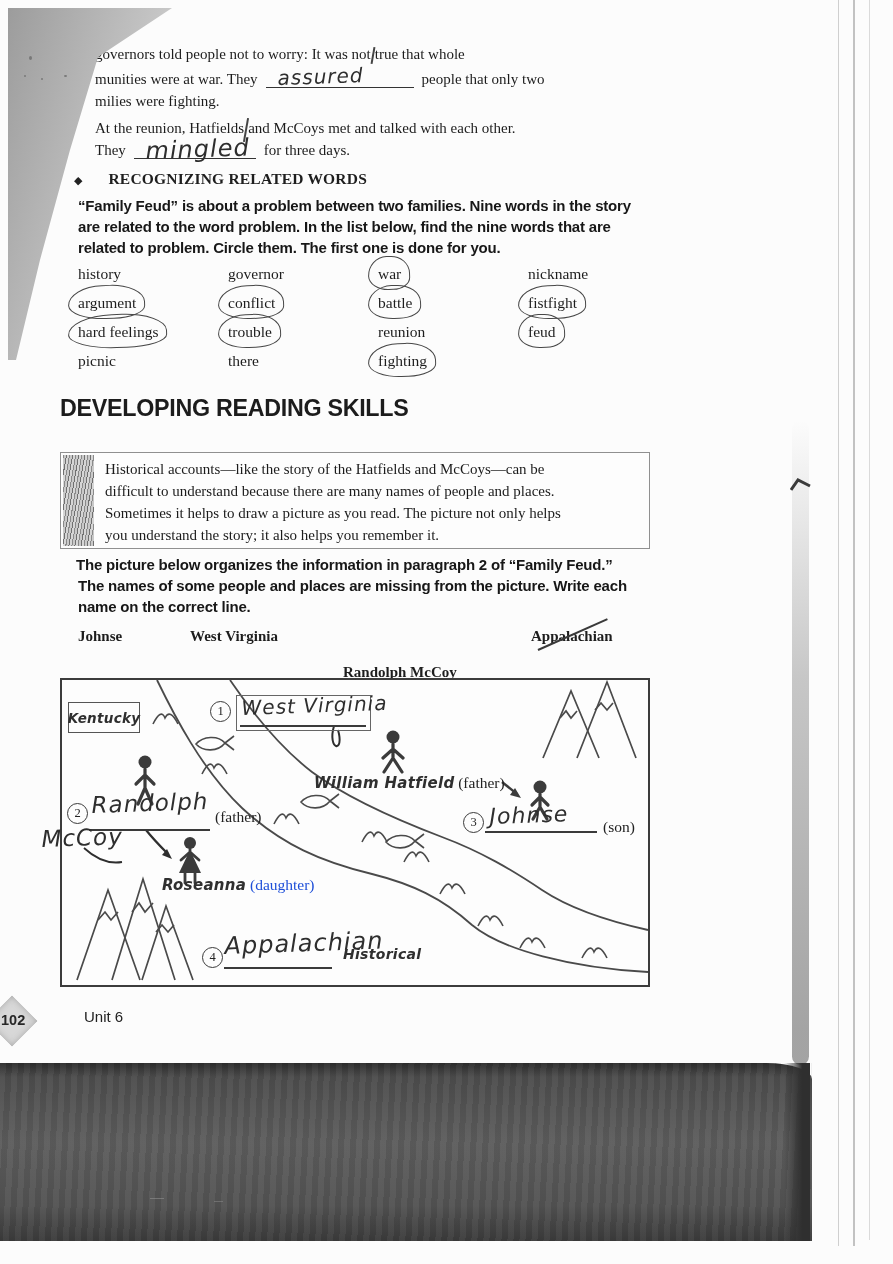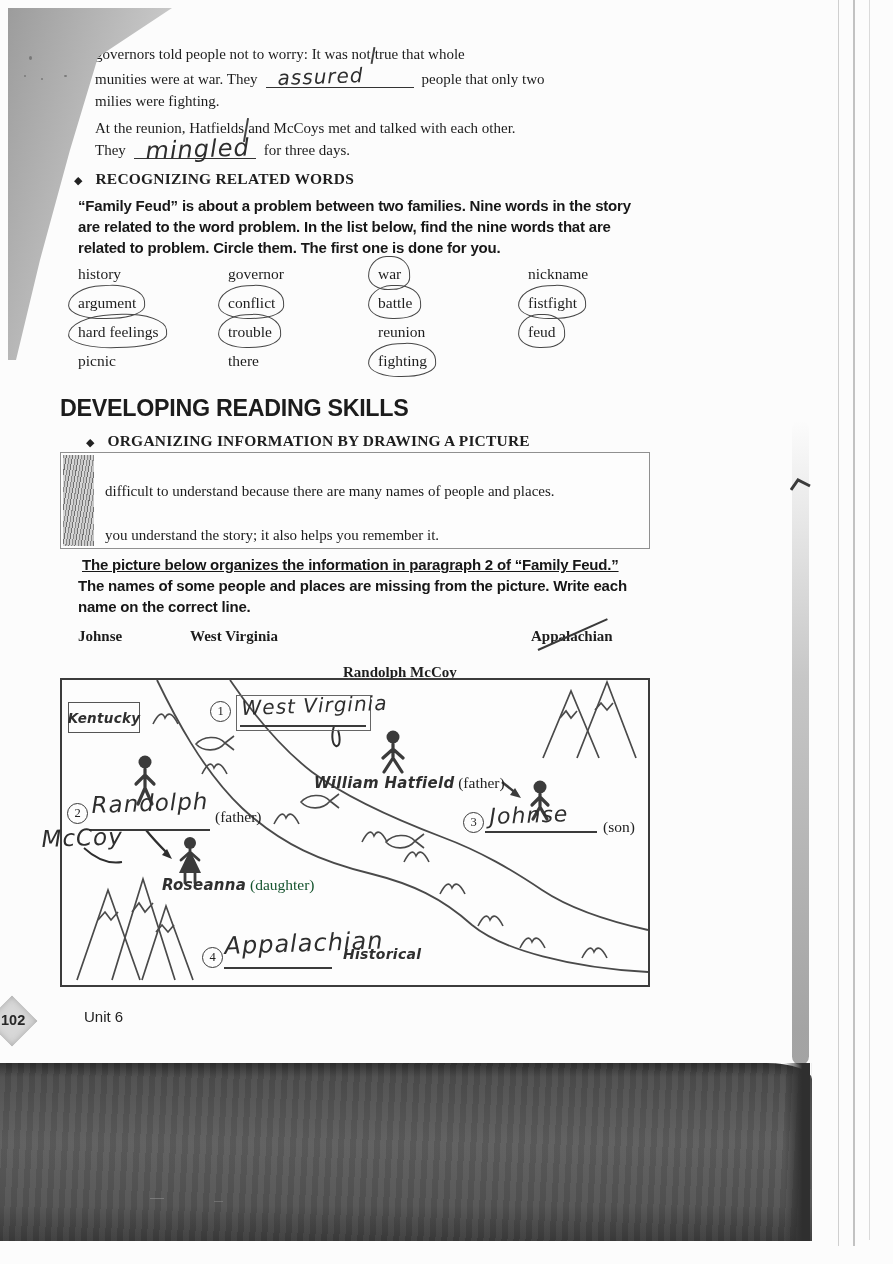--- a/index.html
+++ b/index.html
@@ -89,21 +89,21 @@
   <div class="abs serif fillrow" style="left:95px;top:139px;">
     <span>They</span>
     <span class="blank" style="width:122px;">
         <span class="ans hw" style="font-size:24px;bottom:-7px;">mingled</span>
       </span>
     <span>for three days.</span>
   </div>
 
   <div class="abs" style="left:74px;top:170px;">
     <span class="diamond-bullet">◆</span>
-    <span class="h2" style="margin-left:9px;">RECOGNIZING RELATED WORDS</span>
+    <span class="h2" style="margin-left:22px;">RECOGNIZING RELATED WORDS</span>
   </div>
   <div class="abs boldsans" style="left:78px;top:197px;">“Family Feud” is about a problem between two families. Nine words in the story</div>
   <div class="abs boldsans" style="left:78px;top:218px;"><span>are related to the word </span><span class="it">problem</span><span>. In the list below, find the nine words that are</span></div>
   <div class="abs boldsans" style="left:78px;top:239px;"><span>related to </span><span class="it">problem</span><span>. Circle them. The first one is done for you.</span></div>
 
   <div class="wcol" style="left:78px;top:259px;">
     <div class="wcell"><span class="w">history</span></div>
     <div class="wcell circ"><span class="w">argument</span></div>
     <div class="wcell circ"><span class="w">hard feelings</span></div>
     <div class="wcell"><span class="w">picnic</span></div>
@@ -120,32 +120,30 @@
     <div class="wcell"><span class="w">reunion</span></div>
     <div class="wcell circ"><span class="w">fighting</span></div>
   </div>
   <div class="wcol" style="left:528px;top:259px;">
     <div class="wcell"><span class="w">nickname</span></div>
     <div class="wcell circ"><span class="w">fistfight</span></div>
     <div class="wcell circ"><span class="w">feud</span></div>
   </div>
 
   <div class="abs h1" style="left:60px;top:394px;">DEVELOPING READING SKILLS</div>
-  <div class="abs" style="left:86px;top:432px;">
-    <span class="diamond-bullet">◆</span>
-    <span class="h2" style="margin-left:9px;">ORGANIZING INFORMATION BY DRAWING A PICTURE</span>
-  </div>
 
   <div class="notebox">
     <div class="notetex"></div>
+    <div class="noteline" style="top:8px;">Historical accounts—like the story of the Hatfields and McCoys—can be</div>
     <div class="noteline" style="top:30px;">difficult to understand because there are many names of people and places.</div>
+    <div class="noteline" style="top:52px;">Sometimes it helps to draw a picture as you read. The picture not only helps</div>
     <div class="noteline" style="top:74px;">you understand the story; it also helps you remember it.</div>
   </div>
 
-  <div class="abs boldsans" style="left:82px;top:556px;text-decoration:underline;">The picture below organizes the information in paragraph 2 of “Family Feud.”</div>
+  <div class="abs boldsans" style="left:76px;top:556px;">The picture below organizes the information in paragraph 2 of “Family Feud.”</div>
   <div class="abs boldsans" style="left:78px;top:577px;text-align:right;">The names of some people and places are missing from the picture. Write each</div>
   <div class="abs boldsans" style="left:78px;top:598px;">name on the correct line.</div>
 
   <div class="abs wb" style="left:78px;top:628px;">Johnse</div>
   <div class="abs wb" style="left:190px;top:628px;">West Virginia</div>
   <div class="abs wb" style="left:343px;top:664px;">Randolph McCoy</div>
   <div class="abs wb" style="left:531px;top:628px;">Appalachian</div>
   <div class="penline" style="left:538px;top:649px;width:76px;height:2px;transform:rotate(-24deg);transform-origin:left center;"></div>
 
   <div class="dbox">
@@ -248,21 +246,21 @@
       <div class="uline" style="left:423px;top:151px;width:112px;"></div>
       <div class="abs hw" style="left:428px;top:124px;font-size:22px;">Johnse</div>
       <div class="rolelbl" style="left:541px;top:138px;">(son)</div>
 
       <div class="numcirc" style="left:5px;top:123px;">2</div>
       <div class="uline" style="left:27px;top:149px;width:121px;"></div>
       <div class="abs hw" style="left:30px;top:112px;font-size:23px;">Randolph</div>
       <div class="abs hw" style="left:-20px;top:146px;font-size:23px;">McCoy</div>
       <div class="rolelbl" style="left:153px;top:128px;">(father)</div>
 
-      <div class="comiclbl" style="left:100px;top:196px;"><span class="comic">Roseanna</span> <span style="font-family:'Liberation Serif',serif;font-size:15.5px;color:#14532d;">(daughter)</span></div>
+      <div class="comiclbl" style="left:100px;top:196px;"><span class="comic">Roseanna</span> <span style="font-family:'Liberation Serif',serif;font-size:15.5px;color:#1d4ed8;">(daughter)</span></div>
 
       <div class="numcirc" style="left:140px;top:267px;">4</div>
       <div class="uline" style="left:162px;top:287px;width:108px;"></div>
       <div class="abs hw" style="left:163px;top:252px;font-size:24px;">Appalachian</div>
       <div class="comiclbl comic" style="left:281px;top:266px;font-size:14px;">Historical</div>
     </div>
   </div>
 
   <div class="pgdiamond"></div>
   <div class="pgnum">102</div>

